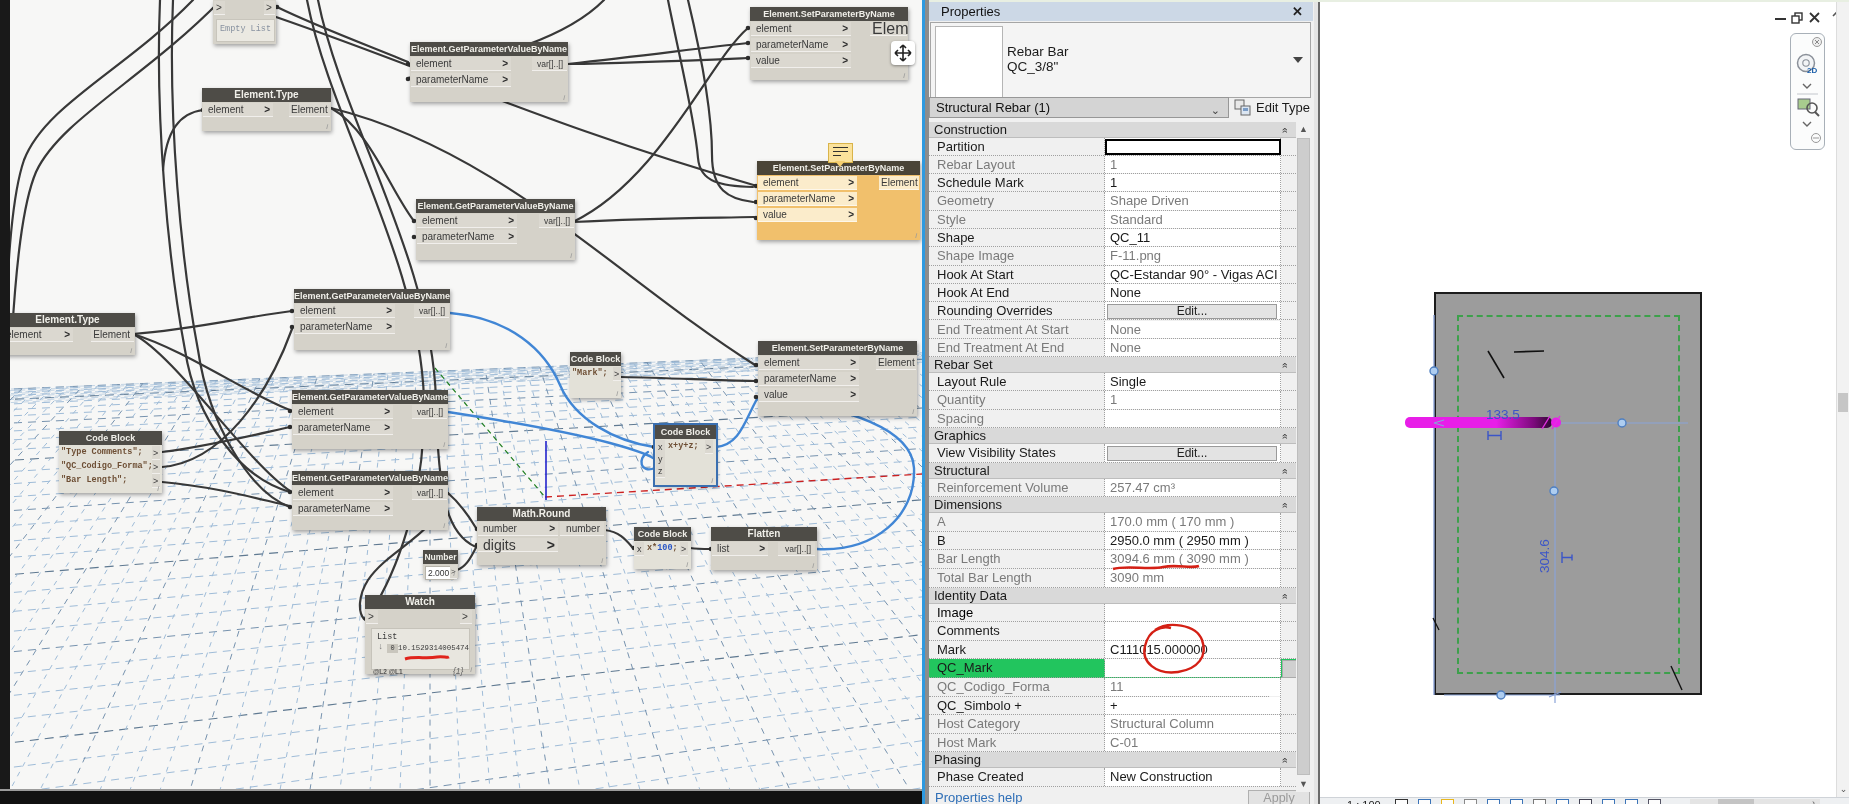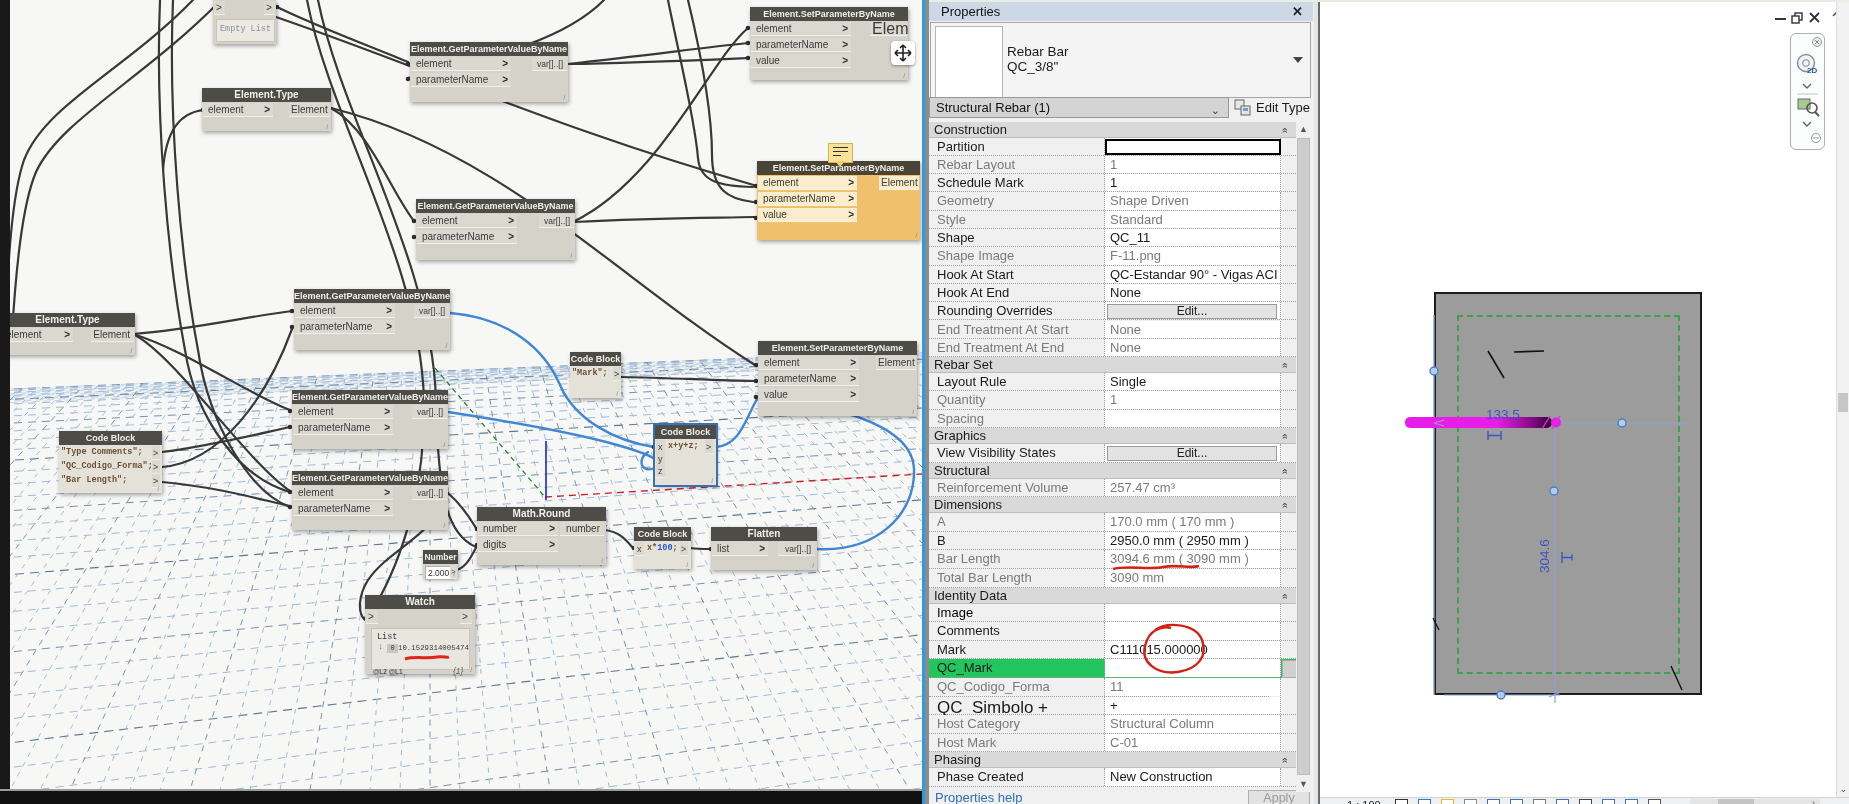--- a/index.html
+++ b/index.html
@@ -333,21 +333,21 @@
           <div class="pb" style="left:93px;top:1px;width:8px;padding-left:1px;font-size:9px">&gt;</div>
           <div class="pb" style="left:93px;top:15px;width:8px;padding-left:1px;font-size:9px">&gt;</div>
           <div class="pb" style="left:93px;top:29px;width:8px;padding-left:1px;font-size:9px">&gt;</div>
           <span class="ni">i</span>
         </div>
       </div>
 <div class="nd" style="left:477px;top:507px;width:129px;height:58px;">
         <div class="nh" style="background:#4e4c47;font-size:10px">Math.Round</div>
         <div class="nb" style="background:#d5d2c9">
           <div class="pb" style="left:1px;top:1px;width:80px;background:#dbd8d0;font-size:10px">number<span class="ch">&gt;</span></div>
-          <div class="pb" style="left:1px;top:17px;width:80px;background:#dbd8d0;font-size:10px">digits<span class="ch">&gt;</span></div>
+          <div class="pb" style="left:1px;top:17px;width:80px;background:#dbd8d0;font-size:14px">digits<span class="ch">&gt;</span></div>
           <div class="pb ob" style="left:83px;top:1px;width:44px;background:#dbd8d0;font-size:10px">number</div>
           <span class="ni">i</span>
         </div>
       </div>
 <div class="nd" style="left:423px;top:550px;width:35px;height:28px;">
         <div class="nh" style="background:#4e4c47;font-size:8.5px">Number</div>
         <div class="nb" style="background:#d5d2c9">
           <div style="position:absolute;left:2px;top:2px;width:25px;height:12px;background:#fff;border:1px solid #b5b2a9;font-size:8.5px;color:#333;padding-left:2px;line-height:12px">2.000</div>
           <div class="pb" style="left:27px;top:1px;width:7px;padding-left:1px;font-size:8px">&gt;</div>
           <span class="ni">i</span>
@@ -595,21 +595,21 @@
       <div style="position:absolute;left:1282px;top:660.4px;width:13px;height:16px;background:#d0d0d0;border:1px solid #aaa"></div>
       <div style="position:absolute;left:929px;top:678.0px;width:340px;height:18.6px;box-sizing:border-box;border-bottom:1px dotted #a0a0a0;background:#f0f0f0">
         <div style="position:absolute;left:0;top:0;width:176px;height:100%;border-right:1px dotted #a0a0a0;box-sizing:border-box">
           <div style="position:absolute;left:8px;top:1px;font-size:13px;color:#7a7a7a;white-space:nowrap">QC_Codigo_Forma</div>
         </div>
         <div style="position:absolute;left:176px;top:0;width:176px;height:100%;background:#fff;border-right:1px dotted #a0a0a0;box-sizing:border-box"></div>
         <div style="position:absolute;left:181px;top:1px;font-size:13px;color:#7a7a7a;white-space:nowrap">11</div>
       </div>
       <div style="position:absolute;left:929px;top:696.6px;width:367px;height:18.6px;box-sizing:border-box;border-bottom:1px dotted #a0a0a0;background:#f0f0f0">
         <div style="position:absolute;left:0;top:0;width:176px;height:100%;border-right:1px dotted #a0a0a0;box-sizing:border-box">
-          <div style="position:absolute;left:8px;top:1px;font-size:17px;color:#1a1a1a;white-space:nowrap">QC_Simbolo +</div>
+          <div style="position:absolute;left:8px;top:1px;font-size:13px;color:#1a1a1a;white-space:nowrap">QC_Simbolo +</div>
         </div>
         <div style="position:absolute;left:176px;top:0;width:176px;height:100%;background:#fff;border-right:1px dotted #a0a0a0;box-sizing:border-box"></div>
         <div style="position:absolute;left:181px;top:1px;font-size:13px;color:#1a1a1a;white-space:nowrap">+</div>
       </div>
       <div style="position:absolute;left:929px;top:715.2px;width:367px;height:18.6px;box-sizing:border-box;border-bottom:1px dotted #a0a0a0;background:#f0f0f0">
         <div style="position:absolute;left:0;top:0;width:176px;height:100%;border-right:1px dotted #a0a0a0;box-sizing:border-box">
           <div style="position:absolute;left:8px;top:1px;font-size:13px;color:#7a7a7a;white-space:nowrap">Host Category</div>
         </div>
         <div style="position:absolute;left:176px;top:0;width:176px;height:100%;background:#fff;border-right:1px dotted #a0a0a0;box-sizing:border-box"></div>
         <div style="position:absolute;left:181px;top:1px;font-size:13px;color:#7a7a7a;white-space:nowrap">Structural Column</div>

